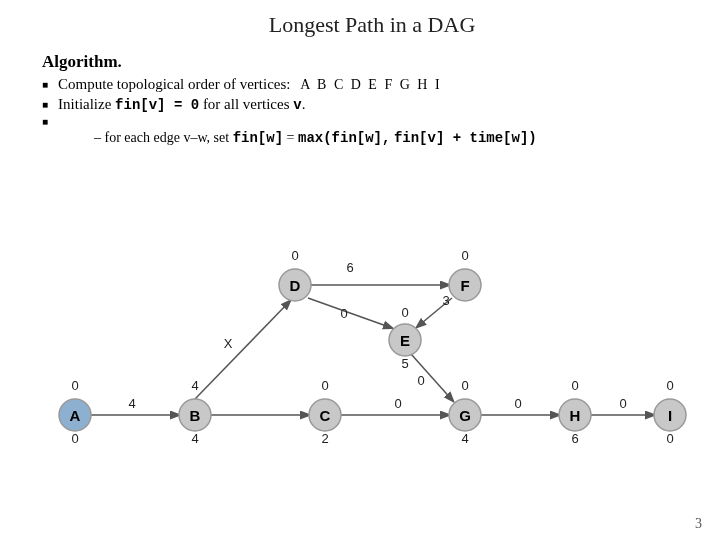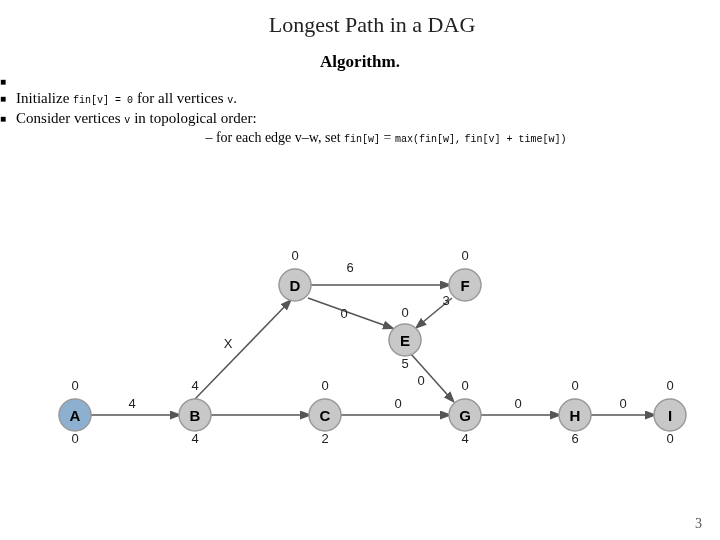--- a/index.html
+++ b/index.html
@@ -16,22 +16,22 @@
       text-align: center;
       font-size: 22px;
       font-weight: normal;
       padding-top: 12px;
       padding-bottom: 8px;
       color: #222;
       padding-left: 24px;
     }
 
     .algorithm-section {
+      padding-left: 42px;
       padding-top: 6px;
-      text-align: center;
     }
 
     .algo-heading {
       font-size: 17px;
       font-weight: bold;
       margin-bottom: 4px;
     }
 
     .algo-list {
       list-style: none;
@@ -48,21 +48,22 @@
 
     .bullet {
       font-size: 10px;
       margin-right: 4px;
       flex-shrink: 0;
       align-self: center;
     }
 
     .mono {
       font-family: 'Courier New', Courier, monospace;
-      font-size: 10px;
+      font-size: 14px;
+      font-weight: bold;
     }
 
     .sub-item {
       padding-left: 52px;
       font-size: 14px;
       margin-top: 2px;
       margin-bottom: 12px;
     }
 
     .topo-order {
@@ -121,28 +122,28 @@
 </head>
 <body>
 
 <h1 class="title">Longest Path in a DAG</h1>
 
 <div class="algorithm-section">
   <div class="algo-heading">Algorithm.</div>
   <ul class="algo-list">
     <li>
       <span class="bullet">■</span>
+      <span>Compute topological order of vertices:&nbsp;<span class="topo-order">A B C D E F G H I</span></span>
     </li>
     <li>
       <span class="bullet">■</span>
       <span>Initialize <span class="mono">fin[v] = 0</span> for all vertices <span class="mono">v</span>.</span>
     </li>
     <li>
       <span class="bullet">■</span>
-      <span>Consider vertices <span class="mono">v</span> in topological order:</span>
     </li>
   </ul>
   <div class="sub-item">
     – for each edge v–w, set <span class="mono">fin[w]</span> = <span class="mono">max(fin[w],</span> <span class="mono">fin[v] + time[w])</span>
   </div>
 </div>
 
 <div class="graph-area">
   <svg class="graph-svg" viewBox="0 0 720 320">
     <defs>

